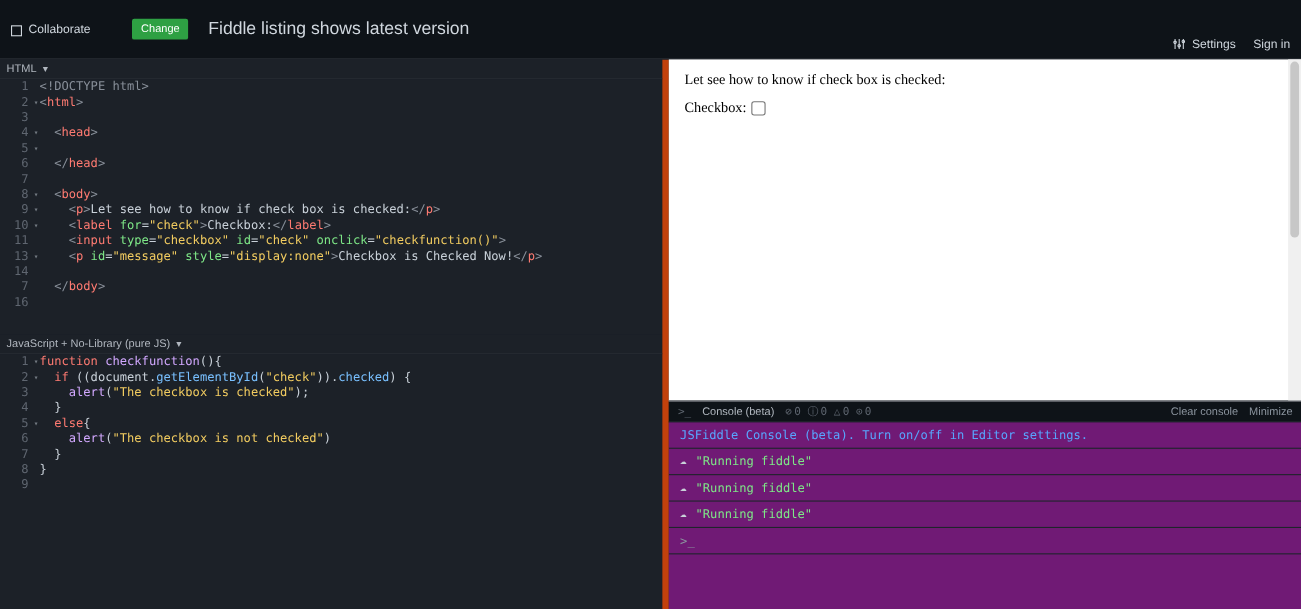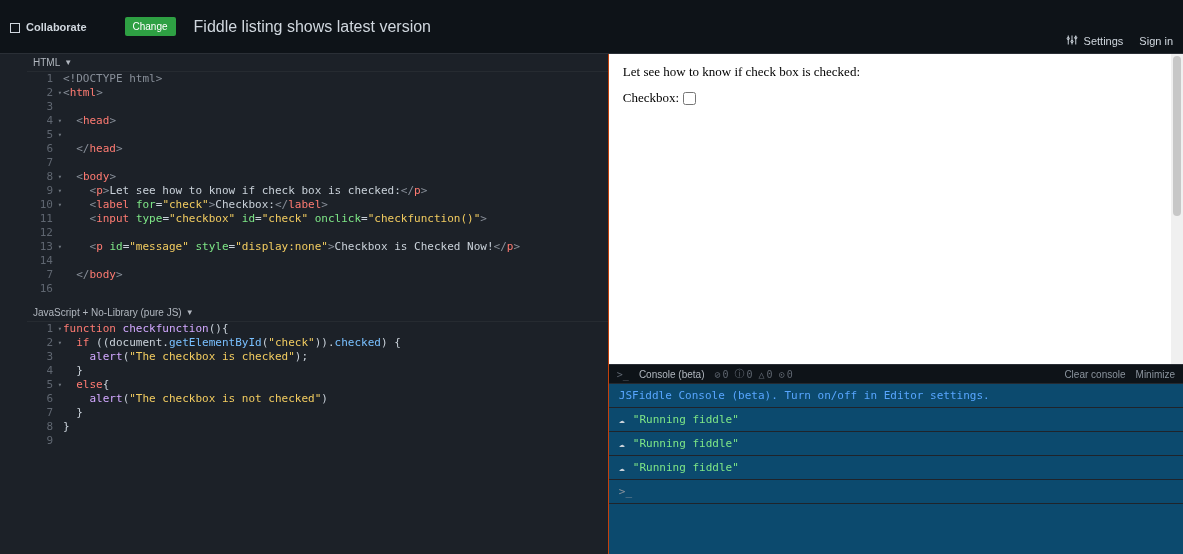--- a/index.html
+++ b/index.html
@@ -18,21 +18,21 @@
   .topbar {
     height: 54px;
     background: #0e1318;
     display: flex;
     align-items: center;
     padding: 0 10px;
     position: relative;
     border-bottom: 1px solid #2a2f36;
   }
   .topbar-left { display: flex; align-items: center; gap: 10px; }
-  .collab { display: flex; align-items: flex-end; gap: 6px; color: #d0d7de; font-size: 11px; font-weight: bold; }
+  .collab { display: flex; align-items: flex-end; gap: 6px; color: #d0d7de; font-size: 11px; }
   .collab-icon { width: 10px; height: 10px; border: 1px solid #d0d7de; display: inline-block; }
   .change-btn {
     background: #2ea043;
     color: #fff;
     border: none;
     border-radius: 2px;
     padding: 4px 8px;
     font-size: 10px;
     cursor: pointer;
     margin-left: 28px;
@@ -51,22 +51,21 @@
   
   .main {
     flex: 1;
     display: flex;
     min-height: 0;
   }
   .left-col {
     width: 640px;
     display: flex;
     flex-direction: column;
-    border-right: 1px solid #c2410c;
-    padding-left: 27px;
+    border-right: 6px solid #c2410c;
   }
   .right-col {
     width: 605px;
     display: flex;
     flex-direction: column;
   }
   .pane-header {
     background: #1c2128;
     color: #b1b7bf;
     font-size: 10px;
@@ -155,21 +154,21 @@
     color: #b1b7bf;
     gap: 10px;
     border-bottom: 1px solid #242930;
   }
   .console-header .prompt { color: #5f6670; font-family: monospace; }
   .console-header .actions { margin-left: auto; display: flex; gap: 10px; color: #8b949e; cursor: pointer; }
   .console-counters { color: #5f6670; display: inline-flex; gap: 6px; font-family: monospace; }
   .console-counters span { display: inline-flex; align-items: center; gap: 2px; }
   .console-body {
     flex: 1;
-    background: #0c4a6e;
+    background: #701a75;
     font-family: "Consolas", "Menlo", monospace;
     font-size: 11px;
     overflow: hidden;
   }
   .console-line {
     border-bottom: 1px solid #1f242b;
     padding: 5px 10px;
     color: #c9d1d9;
     display: flex;
     gap: 8px;
@@ -254,24 +253,20 @@
           <div class="gutter"><span>9</span><span class="fold">▾</span></div>
           <div class="code">    <span class="t-brk">&lt;</span><span class="t-tag">p</span><span class="t-brk">&gt;</span><span class="t-txt">Let see how to know if check box is checked:</span><span class="t-brk">&lt;/</span><span class="t-tag">p</span><span class="t-brk">&gt;</span></div>
         </div>
       <div class="line">
           <div class="gutter"><span>10</span><span class="fold">▾</span></div>
           <div class="code">    <span class="t-brk">&lt;</span><span class="t-tag">label</span><span> </span><span class="t-attr">for</span><span class="t-eq">=</span><span class="t-str">"check"</span><span class="t-brk">&gt;</span><span class="t-txt">Checkbox:</span><span class="t-brk">&lt;/</span><span class="t-tag">label</span><span class="t-brk">&gt;</span></div>
         </div>
       <div class="line">
           <div class="gutter">11</div>
           <div class="code">    <span class="t-brk">&lt;</span><span class="t-tag">input</span> <span class="t-attr">type</span><span class="t-eq">=</span><span class="t-str">"checkbox"</span> <span class="t-attr">id</span><span class="t-eq">=</span><span class="t-str">"check"</span> <span class="t-attr">onclick</span><span class="t-eq">=</span><span class="t-str">"checkfunction()"</span><span class="t-brk">&gt;</span></div>
-        </div>
-      <div class="line">
-          <div class="gutter">12</div>
-          <div class="code"></div>
         </div>
       <div class="line">
           <div class="gutter"><span>13</span><span class="fold">▾</span></div>
           <div class="code">    <span class="t-brk">&lt;</span><span class="t-tag">p</span> <span class="t-attr">id</span><span class="t-eq">=</span><span class="t-str">"message"</span> <span class="t-attr">style</span><span class="t-eq">=</span><span class="t-str">"display:none"</span><span class="t-brk">&gt;</span><span class="t-txt">Checkbox is Checked Now!</span><span class="t-brk">&lt;/</span><span class="t-tag">p</span><span class="t-brk">&gt;</span></div>
         </div>
       <div class="line">
           <div class="gutter">14</div>
           <div class="code"></div>
         </div>
       <div class="line">

